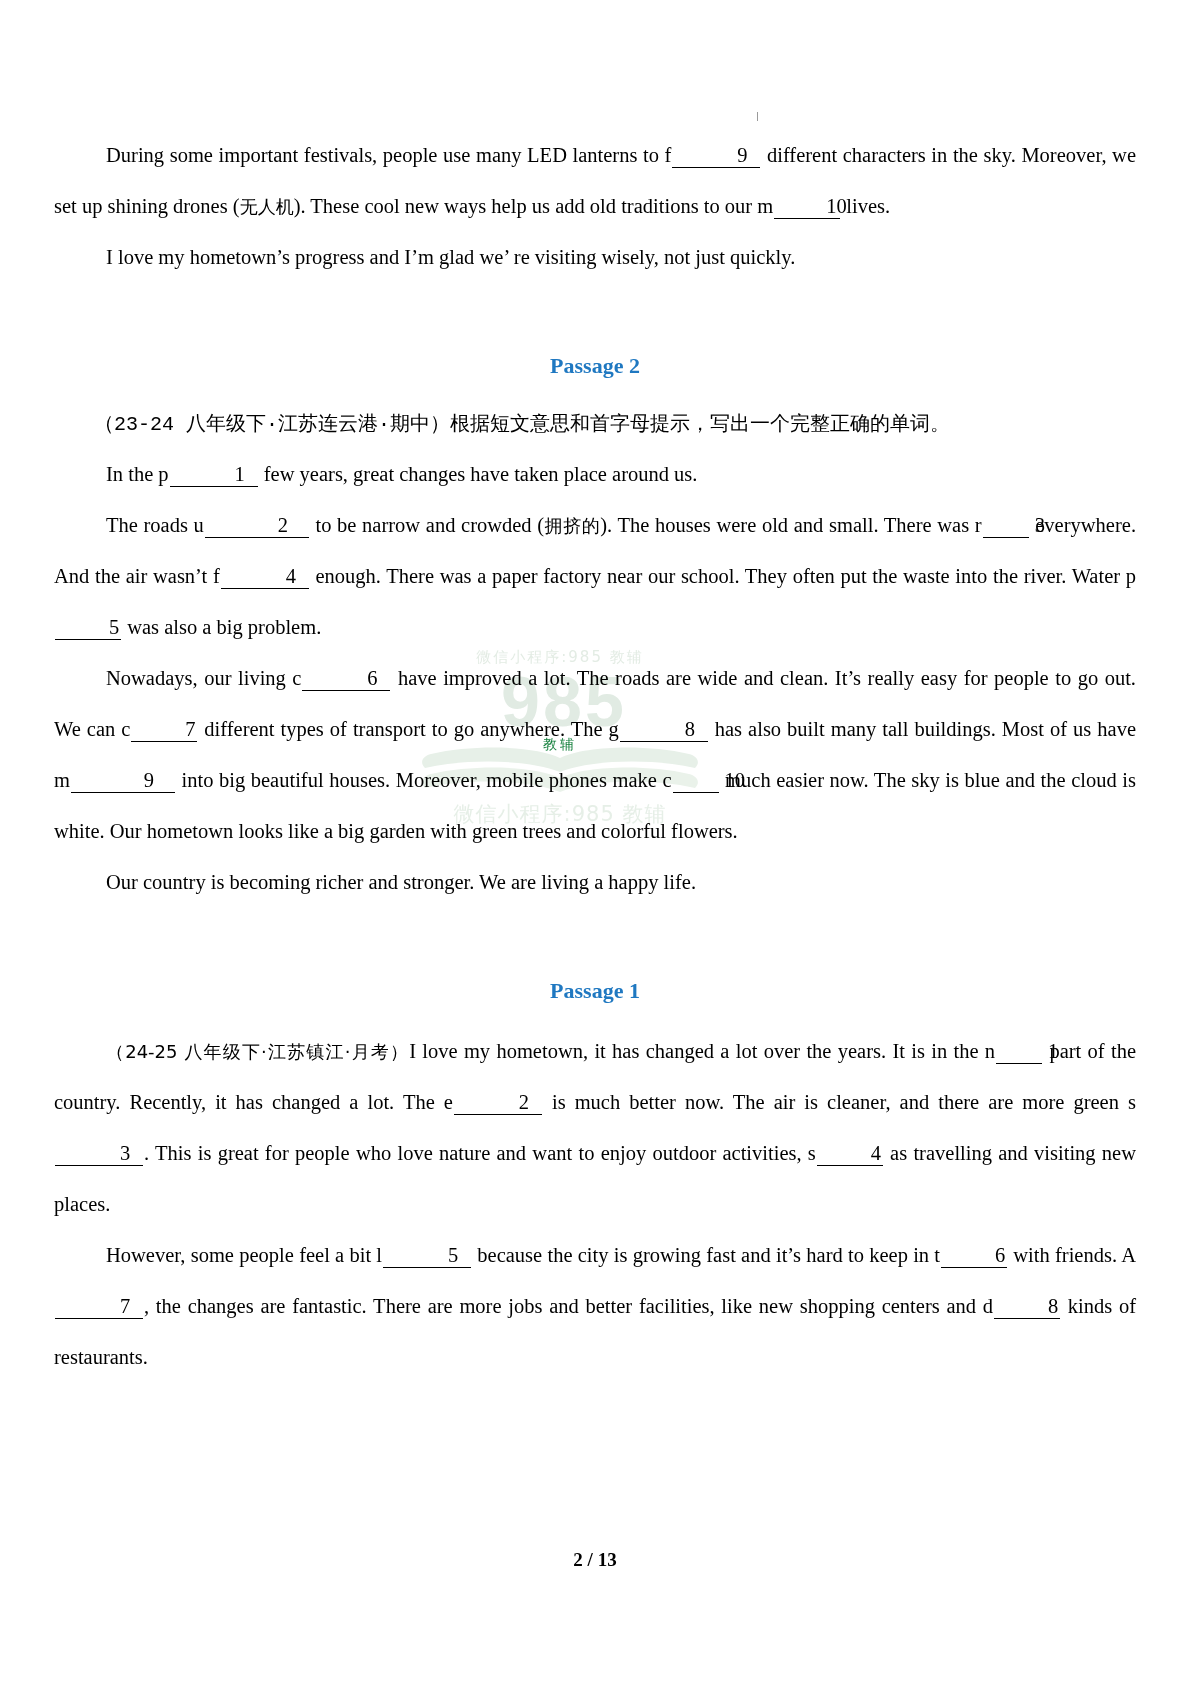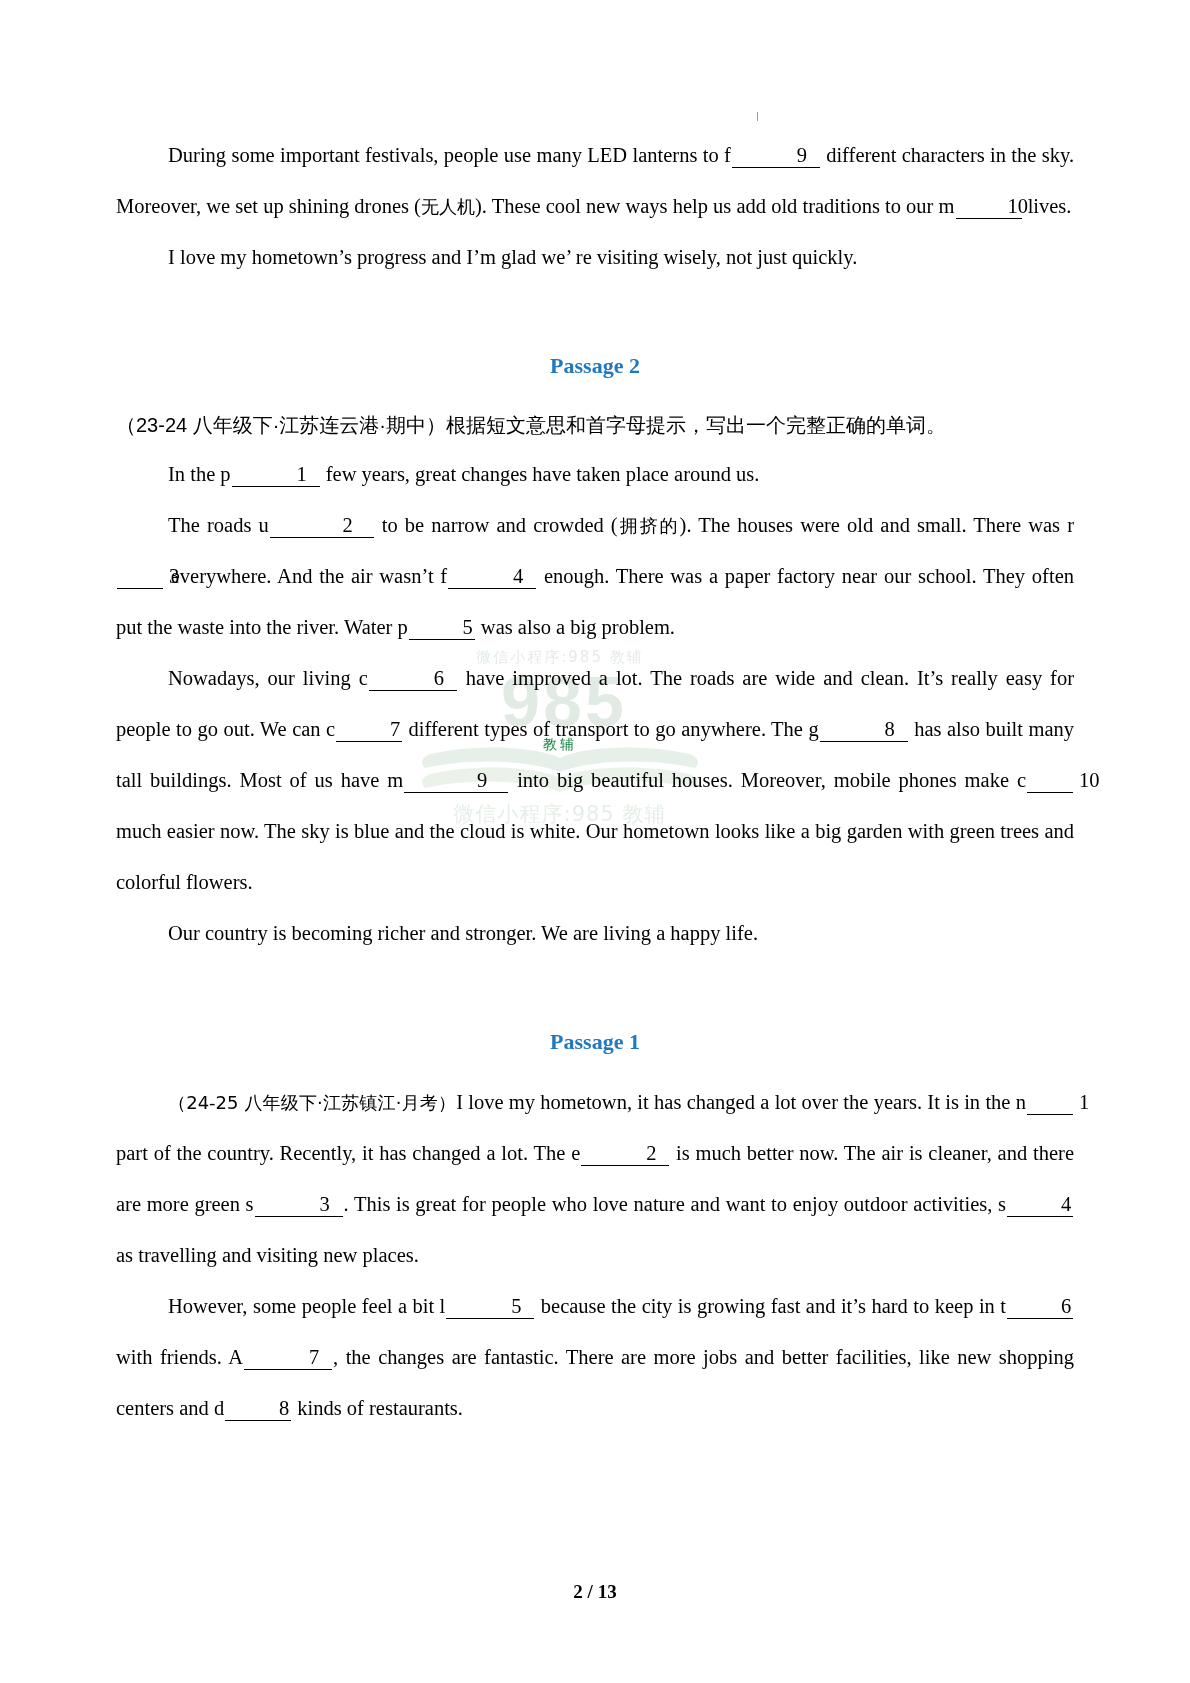--- a/index.html
+++ b/index.html
@@ -86,21 +86,21 @@
     font-size: 21px;
     letter-spacing: 1px;
     color: #e6efe7;
     white-space: nowrap;
   }
 
   
   .content {
     position: relative;
     z-index: 2;
-    padding: 0 116px;
+    padding: 0 54px;
   }
 
   .para {
     font-size: 20.5px;
     line-height: 51px;
     text-align: justify;
     text-justify: inter-word;
     margin: 0;
     text-indent: 0;
   }
@@ -132,34 +132,35 @@
     font-family: "Liberation Serif", serif;
     margin: 8px;
   }
 
   .gap-lg { height: 62px; }
   .gap-xs { height: 14px; }
 
   .meta-line {
     font-size: 20px;
     line-height: 48px;
-    font-family: Liberation Sans, sans-serif;
+    font-family: Liberation Mono, monospace;
+    margin-left: 40px;
   }
   .cn-inline {
     font-family: "DejaVu Sans", sans-serif;
     font-size: 18px;
   }
 
   .footer {
     position: absolute;
     left: 0;
     bottom: 0;
     width: 1190px;
     text-align: center;
-    padding-bottom: 80px;
+    padding-bottom: 112px;
     font-family: "Liberation Serif", serif;
     font-weight: bold;
     font-size: 19px;
     color: #000;
     z-index: 2;
   }
 
   .tick {
     position: absolute;
     left: 757px;

